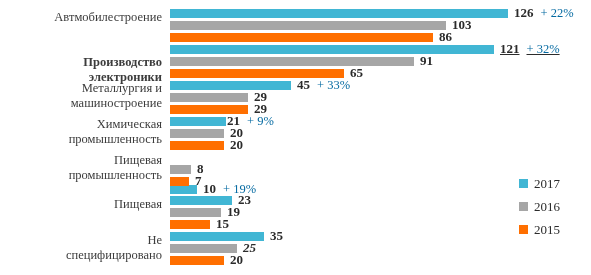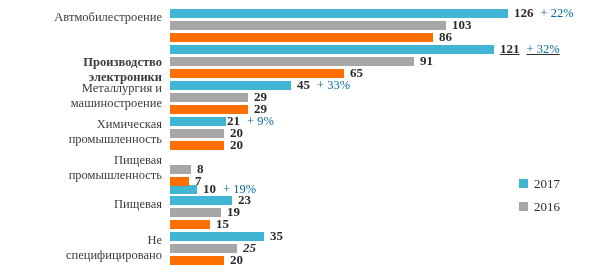--- a/index.html
+++ b/index.html
@@ -265,15 +265,18 @@
 
   </div>
 
   <div class="legend">
     <span class="legend-item">
       <span class="legend-swatch y2017"></span><span class="legend-label">2017</span>
     </span>
     <span class="legend-item">
       <span class="legend-swatch y2016"></span><span class="legend-label">2016</span>
     </span>
+    <span class="legend-item">
+      <span class="legend-swatch y2015"></span><span class="legend-label">2015</span>
+    </span>
   </div>
 
 </div>
 
 </body></html>

